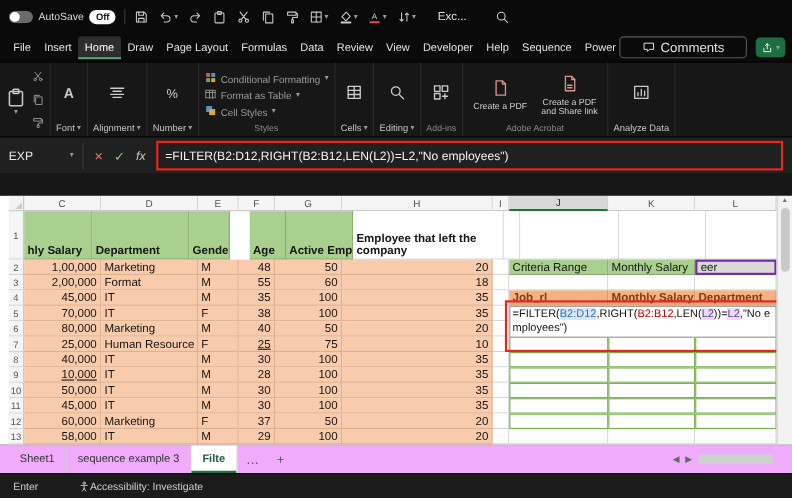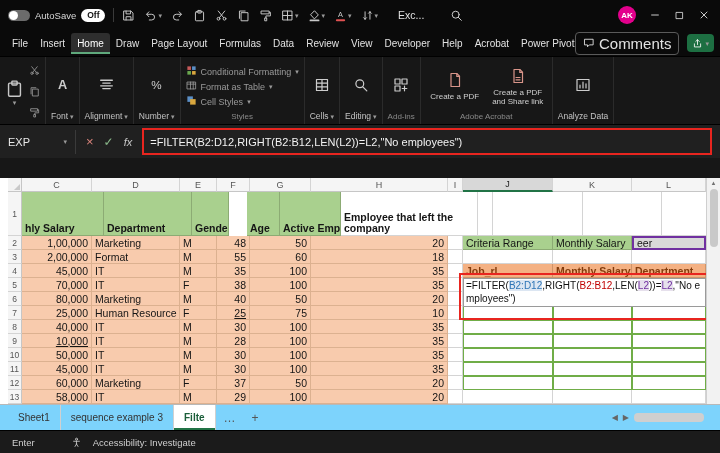--- a/index.html
+++ b/index.html
@@ -22,21 +22,21 @@
   .tico{color:#cfcfcf;margin-left:18px}
   .tb-right{margin-left:auto;display:flex;align-items:center;gap:13px;padding-right:2px;color:#e0e0e0}
   .avatar{width:18px;height:18px;border-radius:50%;background:#e3008c;color:#fff;font-size:8px;font-weight:700;display:flex;align-items:center;justify-content:center}
 
   
   .menubar{height:26px;background:#0a0a0a;display:flex;align-items:center;color:#d8d8d8;padding:0 6px;flex:none}
   .menu-tabs{display:flex;align-items:center;min-width:0;overflow:hidden}
   .menu-tab{font-size:10px;padding:5px 6px;color:#e2e2e2;white-space:nowrap}
   .menu-tab.active{background:#2e2e2e;color:#fff;border-radius:3px 3px 0 0;box-shadow:inset 0 -2px 0 #5fa97c}
   .mb-right{margin-left:auto;display:flex;align-items:center;gap:8px;flex:none}
-  .pill-btn{display:flex;gap:4px;border:1px solid #5a5a5a;border-radius:4px;padding:2px 7px;font-size:15px;color:#e2e2e2}
+  .pill-btn{display:flex;gap:4px;border:1px solid #5a5a5a;border-radius:4px;padding:2px 20px;font-size:12px;color:#e2e2e2}
   .share-btn{background:#1d6f42;border-radius:4px;height:18px;display:flex;align-items:center;gap:2px;padding:0 5px;color:#fff}
 
   
   .ribbon{height:68px;background:#171717;border-top:1px solid #000;flex:none;display:flex}
   .ribbon-groups{display:flex;align-items:stretch;width:100%}
   .rgroup{display:flex;flex-direction:column;align-items:center;justify-content:space-between;padding:5px 5px 2px;border-right:1px solid #2b2b2b}
   .rcontent{display:flex;align-items:center;gap:5px;flex:1}
   .glabel{font-size:8px;color:#8a8a8a;line-height:11px;white-space:nowrap;display:flex;align-items:center;gap:2px}
   .glabel.btnlabel{color:#c4c4c4;font-size:8.5px}
   .paste-big{display:flex;flex-direction:column;align-items:center;color:#c9c9c9}
@@ -82,31 +82,31 @@
   .c-plain{color:#111}
   .c-blue{color:#2e75b6;background:#dce6f2}
   .c-red{color:#c00000}
   .c-purple{color:#7030a0;background:#e6e0ec}
   .red-annot{position:absolute;left:459px;top:95px;width:252px;height:47px;border:2px solid #e8251f;z-index:7;pointer-events:none}
   .vscroll{position:absolute;right:0;top:0;width:14px;height:100%;background:#f2f2f2;border-left:1px solid #cfcfcf;display:flex;flex-direction:column;align-items:center;z-index:8}
   .varrow{font-size:6px;color:#707070;margin-top:2px}
   .vthumb{width:8px;height:58px;background:#c9c9c9;border-radius:4px;margin-top:3px}
 
   
-  .tabbar{height:26px;background:#7dd3fc;border-top:1px solid #b8b8b8;display:flex;align-items:stretch;padding-left:8px;flex:none}
+  .tabbar{height:26px;background:#f0abfc;border-top:1px solid #b8b8b8;display:flex;align-items:stretch;padding-left:8px;flex:none}
   .tab-list{display:flex;align-items:stretch}
   .tab{display:flex;align-items:center;padding:0 10px;font-size:10px;color:#333;border-right:1px solid #d0d0d0;white-space:nowrap}
   .tab.active{background:#fff;font-weight:700;color:#1b5e3a;box-shadow:inset 0 -2px 0 #217346}
   .tab-more,.tab-add{display:flex;align-items:center;padding:0 8px;color:#555;font-size:12px}
   .hscroll{margin-left:auto;display:flex;align-items:center;gap:5px;padding-right:16px;color:#666;font-size:8px}
   .hthumb{width:70px;height:9px;background:#cfcfcf;border-radius:4px}
 
   
   .statusbar{height:23px;background:#1b1b1b;border-top:1px solid #000;display:flex;align-items:center;color:#cfcfcf;font-size:9.5px;gap:36px;padding:0 12px;flex:none}
-  .acc{display:flex;align-items:center;gap:11px;color:#cfcfcf}
+  .acc{display:flex;align-items:center;gap:0;color:#cfcfcf}
 </style>
 </head>
 <body>
 
 <div class="titlebar">
   <div class="autosave">
     <span class="toggle"></span>
     <span>AutoSave</span>
     <span class="off-badge">Off</span>
   </div>
@@ -186,54 +186,36 @@
         <span class="chev">▾</span>
       </span>
     </div>
   <span class="title-text">Exc...</span>
   <span class="tico" data-icon="search-icon">
       <svg viewBox="0 0 16 16" width="13" height="13" fill="none" stroke="currentColor" stroke-width="1.2" stroke-linecap="round" stroke-linejoin="round">
         <circle cx="7" cy="7" r="4.3"></circle>
         <path d="M10.3 10.3 14 14"></path>
       </svg>
     </span>
-  <div class="tb-right">
-    <div class="avatar">AK</div>
-    <span data-icon="minimize-icon">
-        <svg viewBox="0 0 16 16" width="12" height="12" fill="none" stroke="currentColor" stroke-width="1.2" stroke-linecap="round" stroke-linejoin="round">
-          <path d="M3.5 8h9"></path>
-        </svg>
-      </span>
-    <span data-icon="maximize-icon">
-        <svg viewBox="0 0 16 16" width="11" height="11" fill="none" stroke="currentColor" stroke-width="1.2" stroke-linecap="round" stroke-linejoin="round">
-          <rect x="3.5" y="3.5" width="9" height="9"></rect>
-        </svg>
-      </span>
-    <span data-icon="close-icon">
-        <svg viewBox="0 0 16 16" width="12" height="12" fill="none" stroke="currentColor" stroke-width="1.2" stroke-linecap="round" stroke-linejoin="round">
-          <path d="M4 4l8 8M12 4 4 12"></path>
-        </svg>
-      </span>
-  </div>
 </div>
 
 <div class="menubar">
   <div class="menu-tabs" id="menu-tabs">
       <span class="menu-tab">File</span>
       <span class="menu-tab">Insert</span>
       <span class="menu-tab active">Home</span>
       <span class="menu-tab">Draw</span>
       <span class="menu-tab">Page Layout</span>
       <span class="menu-tab">Formulas</span>
       <span class="menu-tab">Data</span>
       <span class="menu-tab">Review</span>
       <span class="menu-tab">View</span>
       <span class="menu-tab">Developer</span>
       <span class="menu-tab">Help</span>
-      <span class="menu-tab">Acrobat</span>
+      <span class="menu-tab">Sequence</span>
       <span class="menu-tab">Power Pivot</span>
     </div>
   <div class="mb-right">
     <div class="pill-btn">
       <span data-icon="comment-icon">
           <svg viewBox="0 0 16 16" width="12" height="12" fill="none" stroke="currentColor" stroke-width="1.2" stroke-linecap="round" stroke-linejoin="round">
             <path d="M2.5 3h11v7.5H8.5L6 13v-2.5H2.5z"></path>
           </svg>
         </span>
       <span>Comments</span>
@@ -430,21 +412,21 @@
       <div class="colhdr" style="width: 33px;">F</div>
       <div class="colhdr" style="width: 61px;">G</div>
       <div class="colhdr" style="width: 137px;">H</div>
       <div class="colhdr" style="width: 15px;">I</div>
       <div class="colhdr sel" style="width: 90px;">J</div>
       <div class="colhdr" style="width: 79px;">K</div>
       <div class="colhdr" style="width: 74px;">L</div>
     </div>
     <div class="grow r1">
       <div class="rowhdr">1</div>
-      <div class="cell b f-green" style="width: 82px;">hly Salary</div>
+      <div class="cell b f-green" style="width: 62px;">hly Salary</div>
       <div class="cell b f-green" style="width: 88px;">Department</div>
       <div class="cell b f-green" style="width: 37px;">Gender</div>
       <div class="cell b f-green" style="width: 33px; margin-left: 18px;">Age</div>
       <div class="cell b f-green" style="width: 61px;">Active Emp</div>
       <div class="cell b wrap2" style="width: 137px;">Employee that left the company</div>
       <div class="cell" style="width: 15px;"></div>
       <div class="cell" style="width: 90px;"></div>
       <div class="cell" style="width: 79px;"></div>
       <div class="cell" style="width: 74px;"></div>
     </div>

